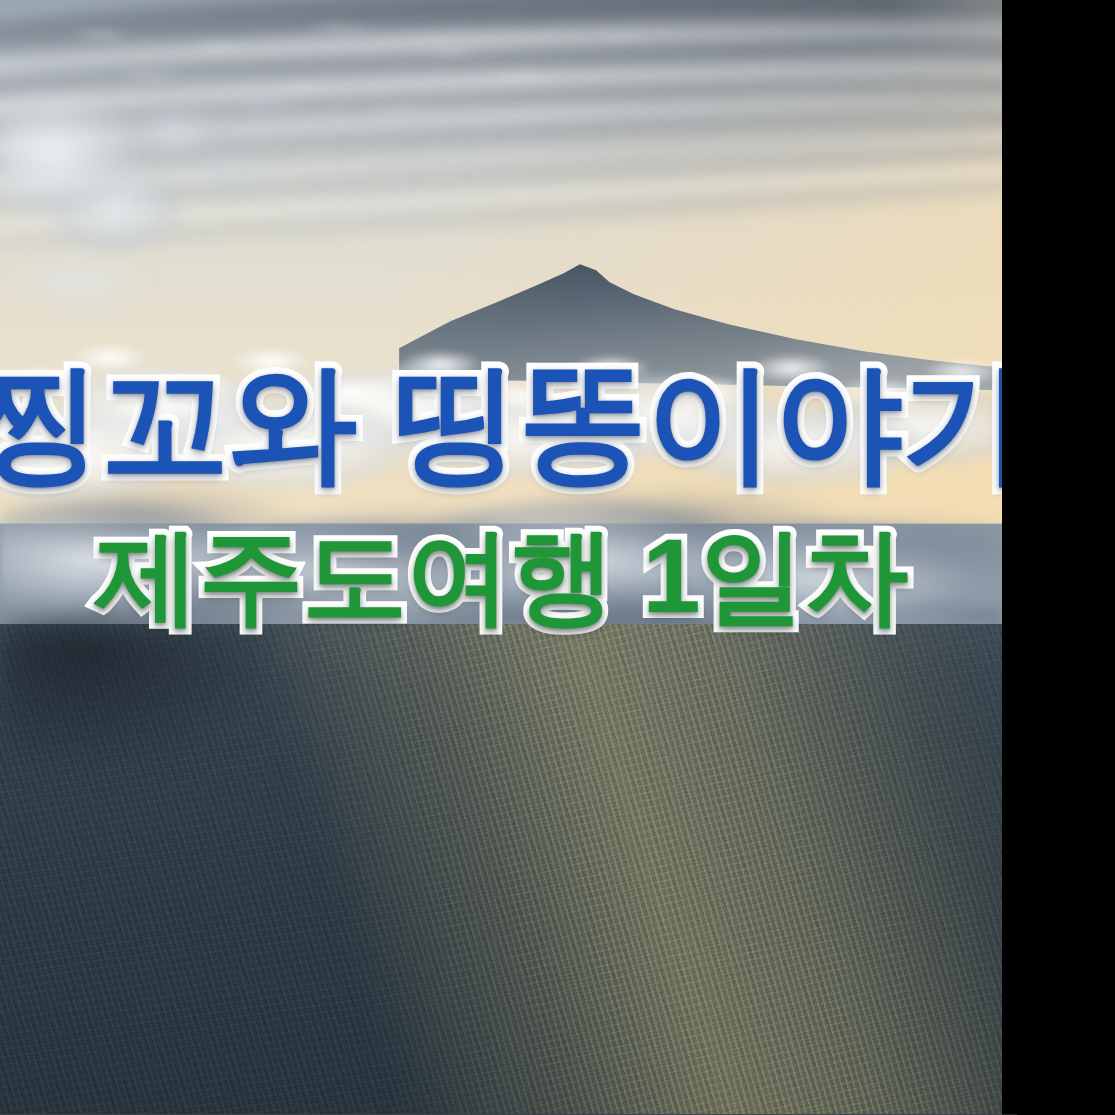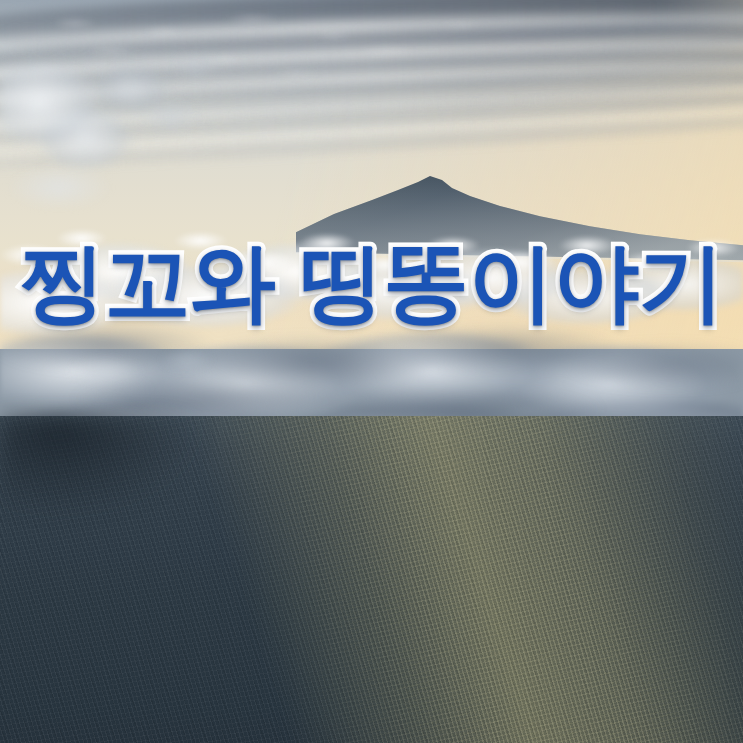--- a/index.html
+++ b/index.html
@@ -1,21 +1,21 @@
 <!DOCTYPE html>
 <html lang="ko"><head>
 <meta charset="utf-8">
 <title>Jeju Travel Thumbnail</title>
 <style>
   html,body{margin:0;padding:0;background:#000;}
   *{box-sizing:border-box;}
 
   #canvas{
     position:relative;
-    width:743px;height:743px;
+    width:668px;height:743px;
     overflow:hidden;
     font-family:"Liberation Sans","DejaVu Sans",sans-serif;
     background:#8d9aa6;
   }
 
   
   .layer{position:absolute;left:0;top:0;width:100%;height:100%;}
 
   #sky{
     height:47%;
@@ -322,15 +322,16 @@
     <div id="ripples-glint" class="layer"></div>
     <div id="sea-dark" class="layer"></div>
 
     <div id="wisp-bl"></div>
     <div id="wisp-br"></div>
     <div id="wisp-bottom"></div>
   </div>
 
   <div id="text-overlay">
     <h1 id="title-main" class="ttl">찡꼬와 띵똥이야기</h1>
+    <h2 id="title-sub" class="ttl">제주도여행 1일차</h2>
   </div>
 
 </div>
 
 </body></html>

